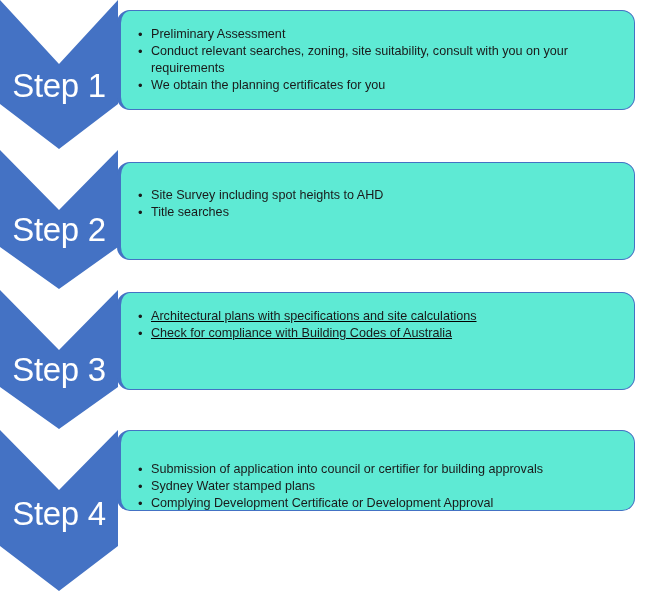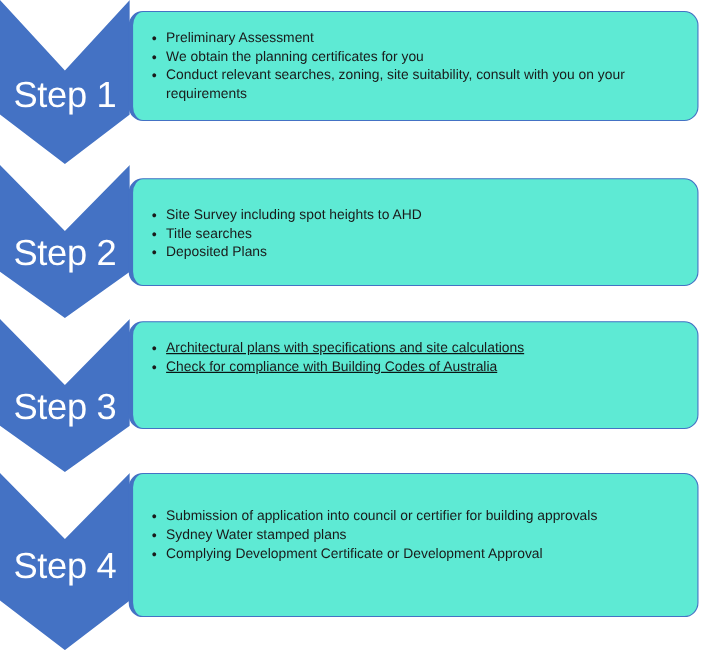--- a/index.html
+++ b/index.html
@@ -98,39 +98,38 @@
     <div class="step-arrow">
       <svg viewBox="0 0 118 149" preserveAspectRatio="none">
         <path d="M 0 0 L 59 64 L 118 0 L 118 104 L 59 149 L 0 104 Z" fill="#4472C4"></path>
       </svg>
     </div>
     <div class="step-label" style="top:69px;">Step 1</div>
 
     <div class="step-card" style="left:117px;top:10px;width:518px;height:100px;">
       <ul class="step-list" style="margin:15px 0 0 17px;width:470px;">
         <li>Preliminary Assessment</li>
+        <li>Conduct relevant searches, zoning, site suitability, consult with you on your requirements</li>
         <li>We obtain the planning certificates for you</li>
-        <li>Conduct relevant searches, zoning, site suitability, consult with you on your requirements</li>
       </ul>
     </div>
   </div>
 
   <div class="step-row" style="top:150px;height:139px;">
     <div class="step-arrow">
       <svg viewBox="0 0 118 139" preserveAspectRatio="none">
         <path d="M 0 0 L 59 60 L 118 0 L 118 97 L 59 139 L 0 97 Z" fill="#4472C4"></path>
       </svg>
     </div>
     <div class="step-label" style="top:63px;">Step 2</div>
 
     <div class="step-card" style="left:117px;top:12px;width:518px;height:98px;">
       <ul class="step-list" style="margin:24px 0 0 17px;width:470px;">
         <li>Site Survey including spot heights to AHD</li>
         <li>Title searches</li>
-        <li>Deposited Plans</li>
       </ul>
     </div>
   </div>
 
   <div class="step-row" style="top:290px;height:139px;">
     <div class="step-arrow">
       <svg viewBox="0 0 118 139" preserveAspectRatio="none">
         <path d="M 0 0 L 59 60 L 118 0 L 118 97 L 59 139 L 0 97 Z" fill="#4472C4"></path>
       </svg>
     </div>
@@ -145,21 +144,21 @@
   </div>
 
   <div class="step-row" style="top:430px;height:161px;">
     <div class="step-arrow">
       <svg viewBox="0 0 118 161" preserveAspectRatio="none">
         <path d="M 0 0 L 59 60 L 118 0 L 118 116 L 59 161 L 0 116 Z" fill="#4472C4"></path>
       </svg>
     </div>
     <div class="step-label" style="top:67px;">Step 4</div>
 
-    <div class="step-card" style="left:117px;top:0px;width:518px;height:131px;">
+    <div class="step-card" style="left:117px;top:0px;width:518px;height:81px;">
       <ul class="step-list" style="margin:30px 0 0 17px;width:470px;">
         <li>Submission of application into council or certifier for building approvals</li>
         <li>Sydney Water stamped plans</li>
         <li>Complying Development Certificate or Development Approval</li>
       </ul>
     </div>
   </div>
 
 </div>
 

